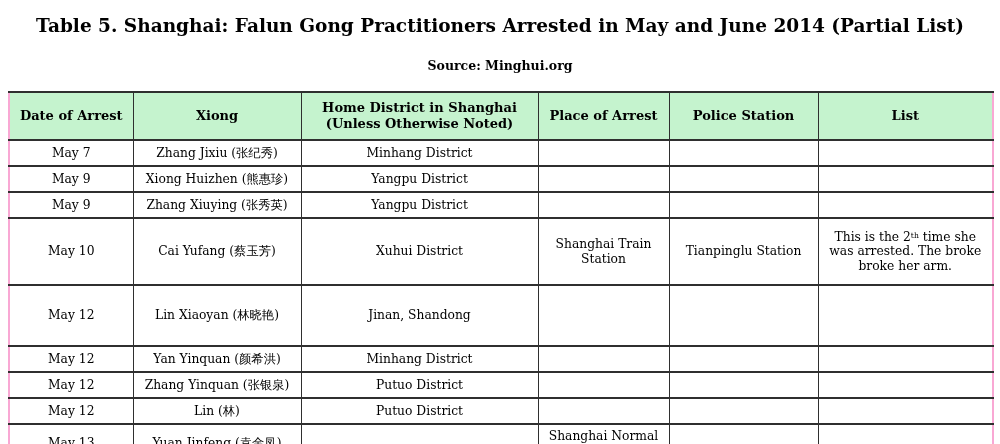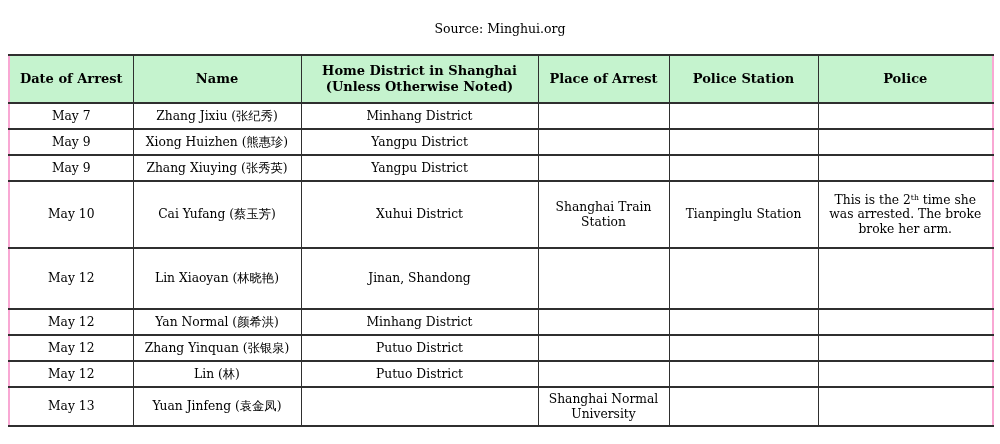--- a/index.html
+++ b/index.html
@@ -16,21 +16,21 @@
     margin: 15px 10px 0;
     text-align: center;
     font-weight: bold;
     font-size: 18.5px;
     line-height: 1.2;
     font-family: "DejaVu Serif", serif;
   }
   .subtitle {
     margin-top: 21px;
     text-align: center;
-    font-weight: normal;
+    font-weight: bold;
     font-size: 12.5px;
     font-family: "DejaVu Serif", serif;
   }
   table.arrests {
     border-collapse: collapse;
     table-layout: fixed;
     margin: 18px 0 0 8px;
     width: 984px;
     border: 2px solid #f9a8d4;
   }
@@ -64,56 +64,57 @@
     position: relative;
     top: -0.45em;
     margin-top: 15px;
   }
 </style>
 </head>
 <body>
 
 <div class="page">
 
+  <h1 class="title">Table 5. Shanghai: Falun Gong Practitioners Arrested in May and June 2014 (Partial List)</h1>
 
   <div class="subtitle">Source: Minghui.org</div>
 
   <table class="arrests">
     <colgroup>
       <col style="width:124px">
       <col style="width:168px">
       <col style="width:237px">
       <col style="width:131px">
       <col style="width:149px">
       <col style="width:175px">
     </colgroup>
     <thead>
       <tr class="hdr">
         <th>
           <div>Date of Arrest</div>
             <div></div>
         </th>
         <th>
-          <div>Name</div>
+          <div>Xiong</div>
             <div></div>
         </th>
         <th>
           <div>Home District in Shanghai</div>
             <div>(Unless Otherwise Noted)</div>
         </th>
         <th>
           <div>Place of Arrest</div>
             <div></div>
         </th>
         <th>
           <div>Police Station</div>
             <div></div>
         </th>
         <th>
-          <div>Police</div>
+          <div>List</div>
             <div></div>
         </th>
       </tr>
     </thead>
     <tbody>
       <tr class="r-sm">
         <td>May 7</td>
         <td>Zhang Jixiu (张纪秀)</td>
         <td>Minhang District</td>
         <td></td>
@@ -147,21 +148,21 @@
       <tr class="r-may12a">
         <td>May 12</td>
         <td>Lin Xiaoyan (林晓艳)</td>
         <td>Jinan, Shandong</td>
         <td></td>
         <td></td>
         <td></td>
       </tr>
       <tr class="r-sm">
         <td>May 12</td>
-        <td>Yan Normal (颜希洪)</td>
+        <td>Yan Yinquan (颜希洪)</td>
         <td>Minhang District</td>
         <td></td>
         <td></td>
         <td></td>
       </tr>
       <tr class="r-sm">
         <td>May 12</td>
         <td>Zhang Yinquan (张银泉)</td>
         <td>Putuo District</td>
         <td></td>

